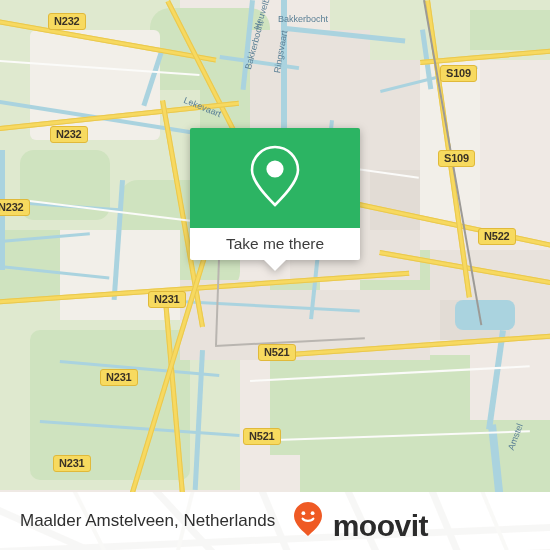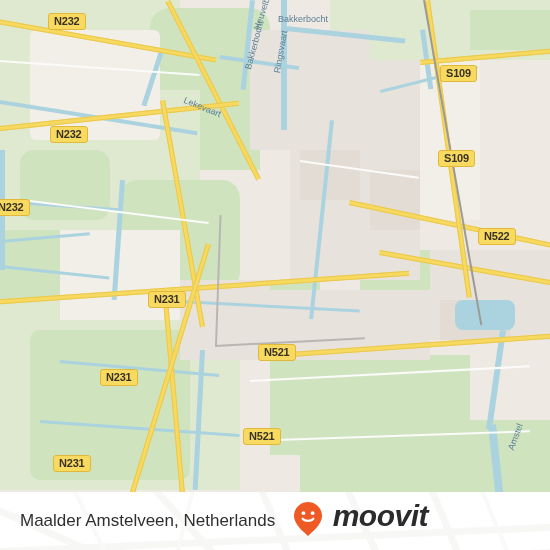--- a/index.html
+++ b/index.html
@@ -124,21 +124,21 @@
     position: absolute; left: 0; top: 0; width: 446px; height: 58px;
     display: flex; align-items: center; justify-content: space-between;
     padding: 0 18px 0 20px;
   }
   #place-title {
     color: #2f2f2f;
     font-size: 17px;
     font-family: "Liberation Sans", sans-serif;
     white-space: nowrap;
   }
-  #brand { display: flex; align-items: flex-start; gap: 10px; font-style: italic; }
+  #brand { display: flex; align-items: flex-end; gap: 10px; }
   #brand-word {
     color: #2b2b2b;
     font-size: 30px;
     font-weight: bold;
     letter-spacing: -0.5px;
     font-family: "Liberation Sans", sans-serif;
     line-height: 30px;
   }
 </style>
 </head>
@@ -251,20 +251,34 @@
         <div class="wlabel" style="left: 278px; top: 14px; transform: rotate(0deg); transform-origin: left top;">Bakkerbocht</div>
         <div class="wlabel" style="left: 252px; top: 28px; transform: rotate(-72deg); transform-origin: left top;">Heuvelbocht</div>
         <div class="wlabel" style="left: 243px; top: 68px; transform: rotate(-75deg); transform-origin: left top;">Bakkerbocht</div>
         <div class="wlabel" style="left: 272px; top: 72px; transform: rotate(-80deg); transform-origin: left top;">Ringsvaart</div>
         <div class="wlabel" style="left: 186px; top: 95px; transform: rotate(22deg); transform-origin: left top;">Lekevaart</div>
         <div class="wlabel" style="left: 506px; top: 448px; transform: rotate(-70deg); transform-origin: left top;">Amstel</div>
       </div>
 
   </div>
 
+  <div id="callout">
+    <div id="callout-head">
+      <span>
+        <svg width="56" height="66" viewBox="0 0 56 66" aria-hidden="true">
+          <path d="M28 4 C15.3 4 5 14.3 5 27 C5 39 20 54 28 62 C36 54 51 39 51 27 C51 14.3 40.7 4 28 4 Z" fill="none" stroke="#ffffff" stroke-width="2.6"></path>
+          <circle cx="28" cy="26" r="8.6" fill="#ffffff"></circle>
+        </svg>
+      </span>
+    </div>
+    <div id="callout-body">
+      <span id="callout-label">Take me there</span>
+    </div>
+    <div id="callout-tail"></div>
+  </div>
 
   <div id="footer">
     <svg id="footer-watermark" viewBox="0 0 550 100" preserveAspectRatio="none">
       <g stroke="#e8e6e2" stroke-width="7" fill="none">
         <path d="M-20 30 L160 110"></path>
         <path d="M120 -20 L240 110"></path>
         <path d="M250 -10 L300 110"></path>
         <path d="M330 -20 L390 110"></path>
         <path d="M420 -10 L470 110"></path>
         <path d="M-10 80 L560 55"></path>

